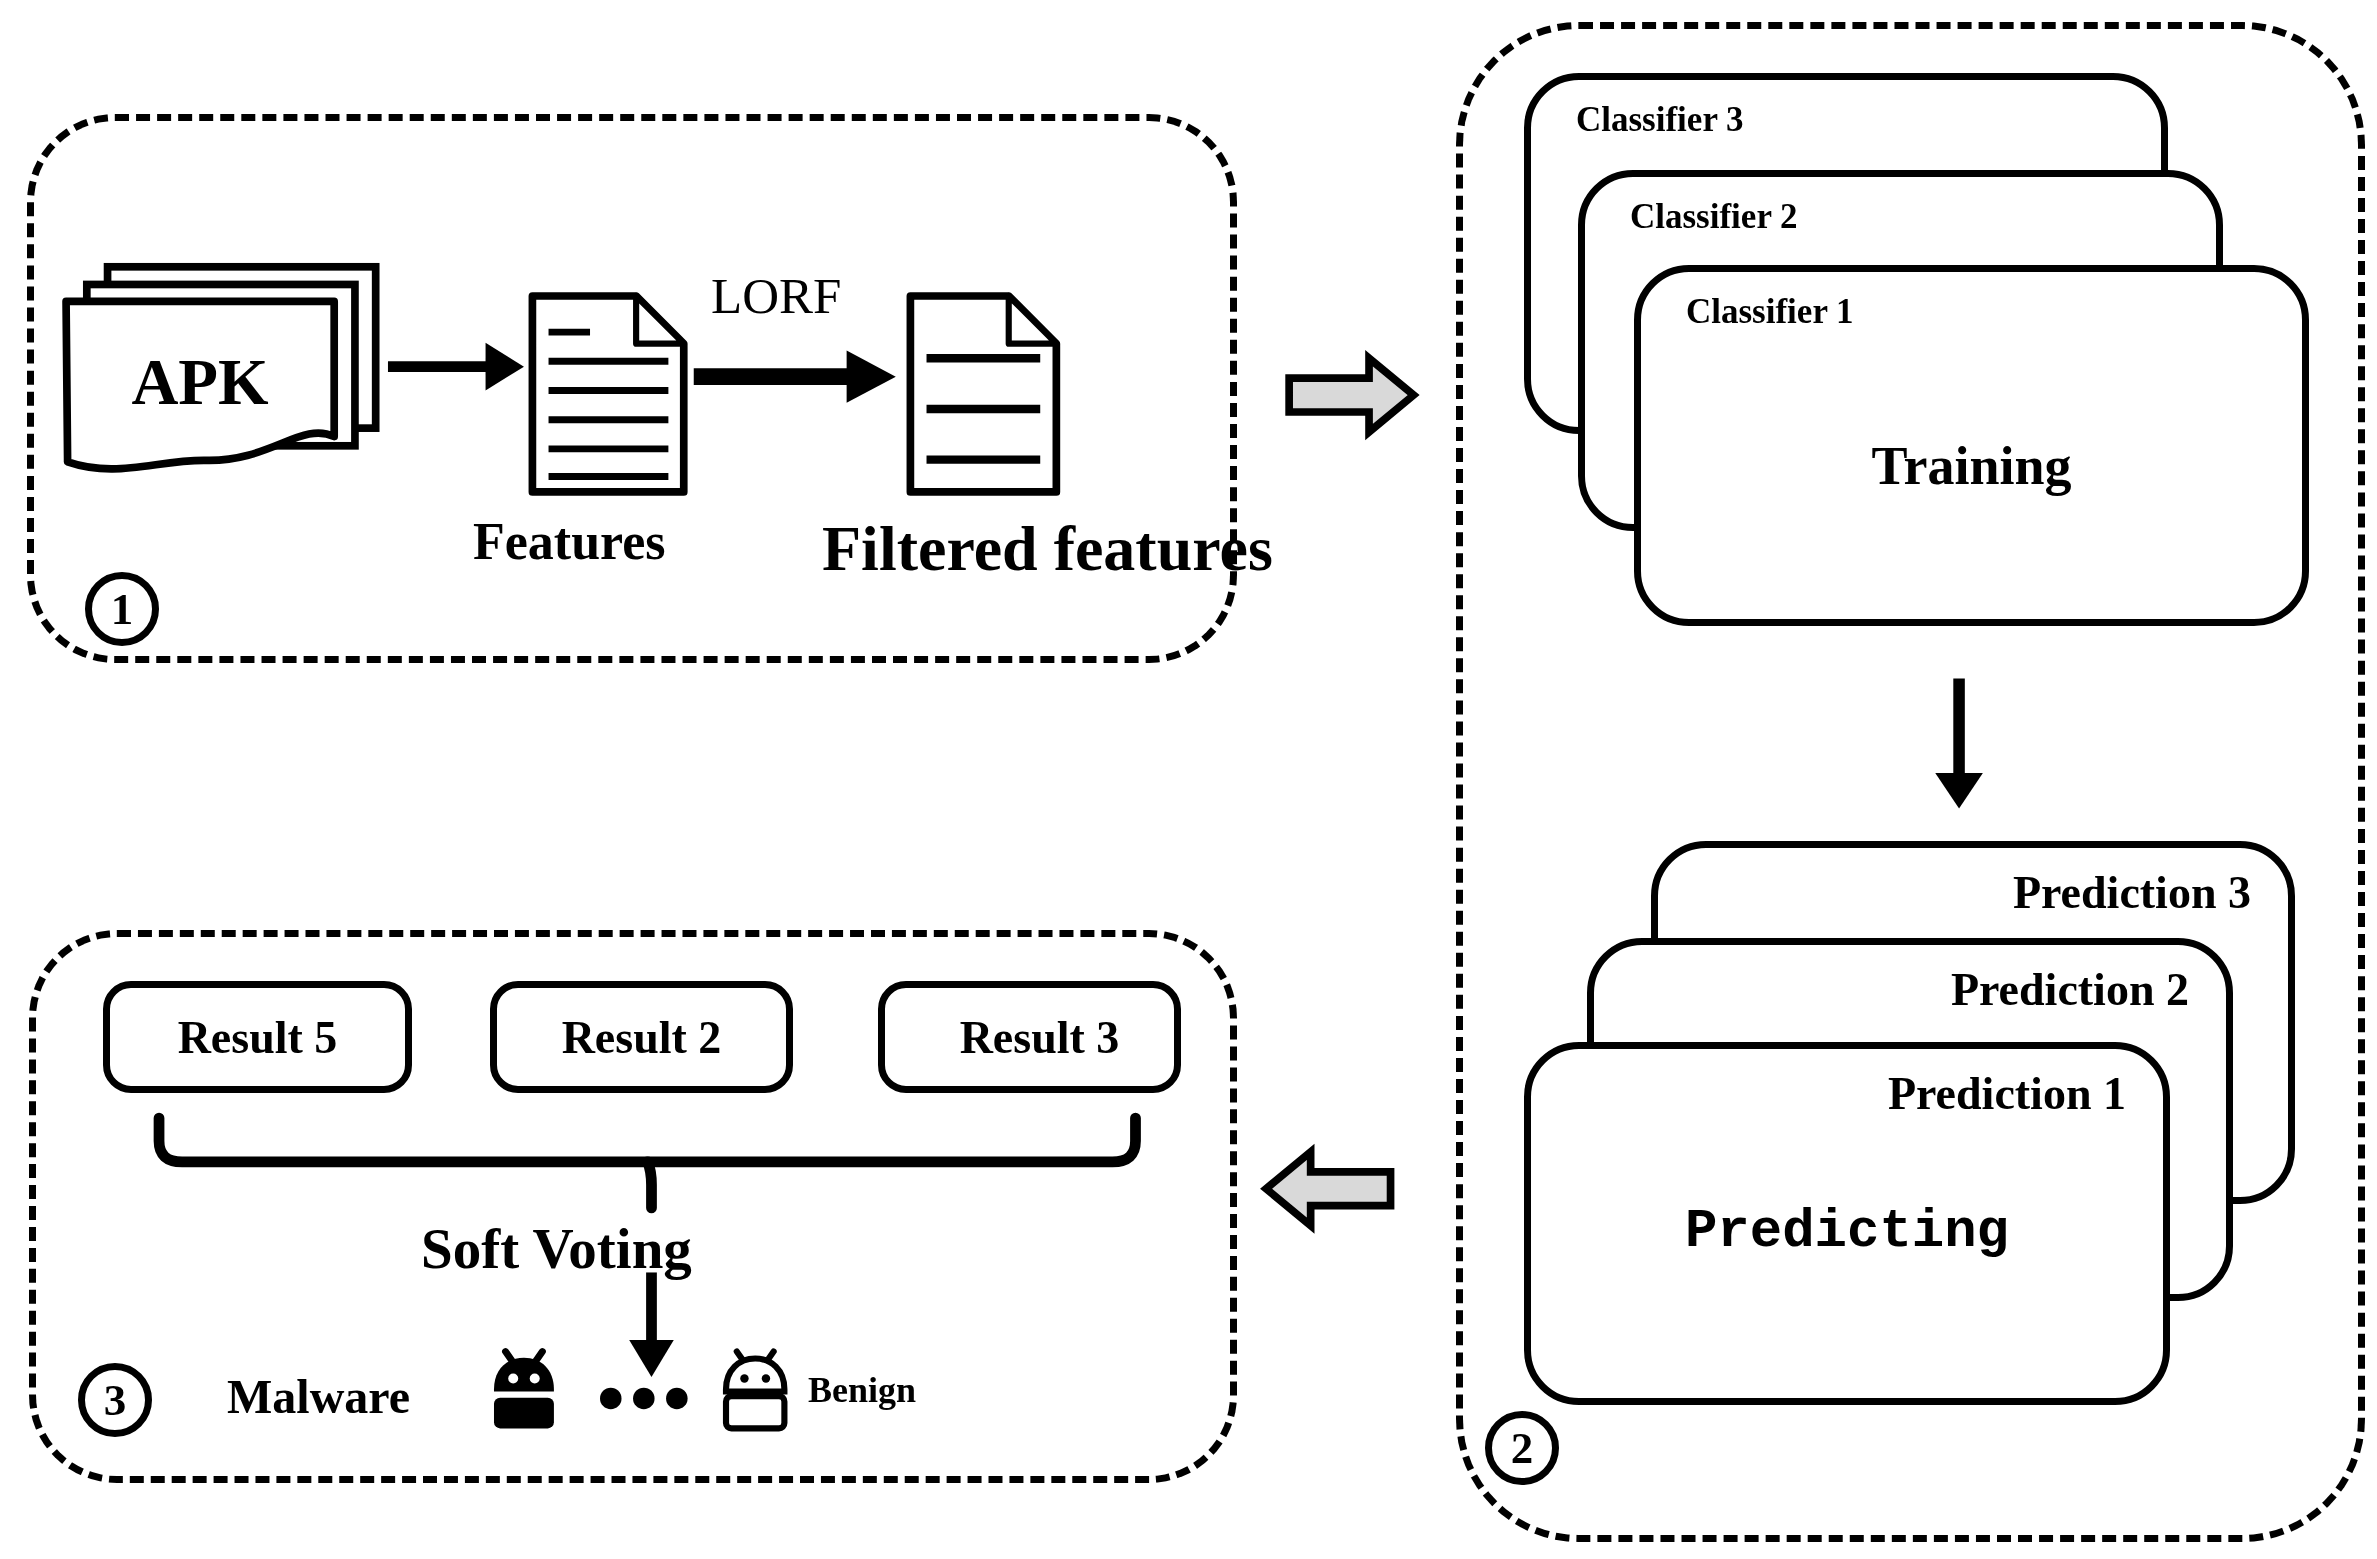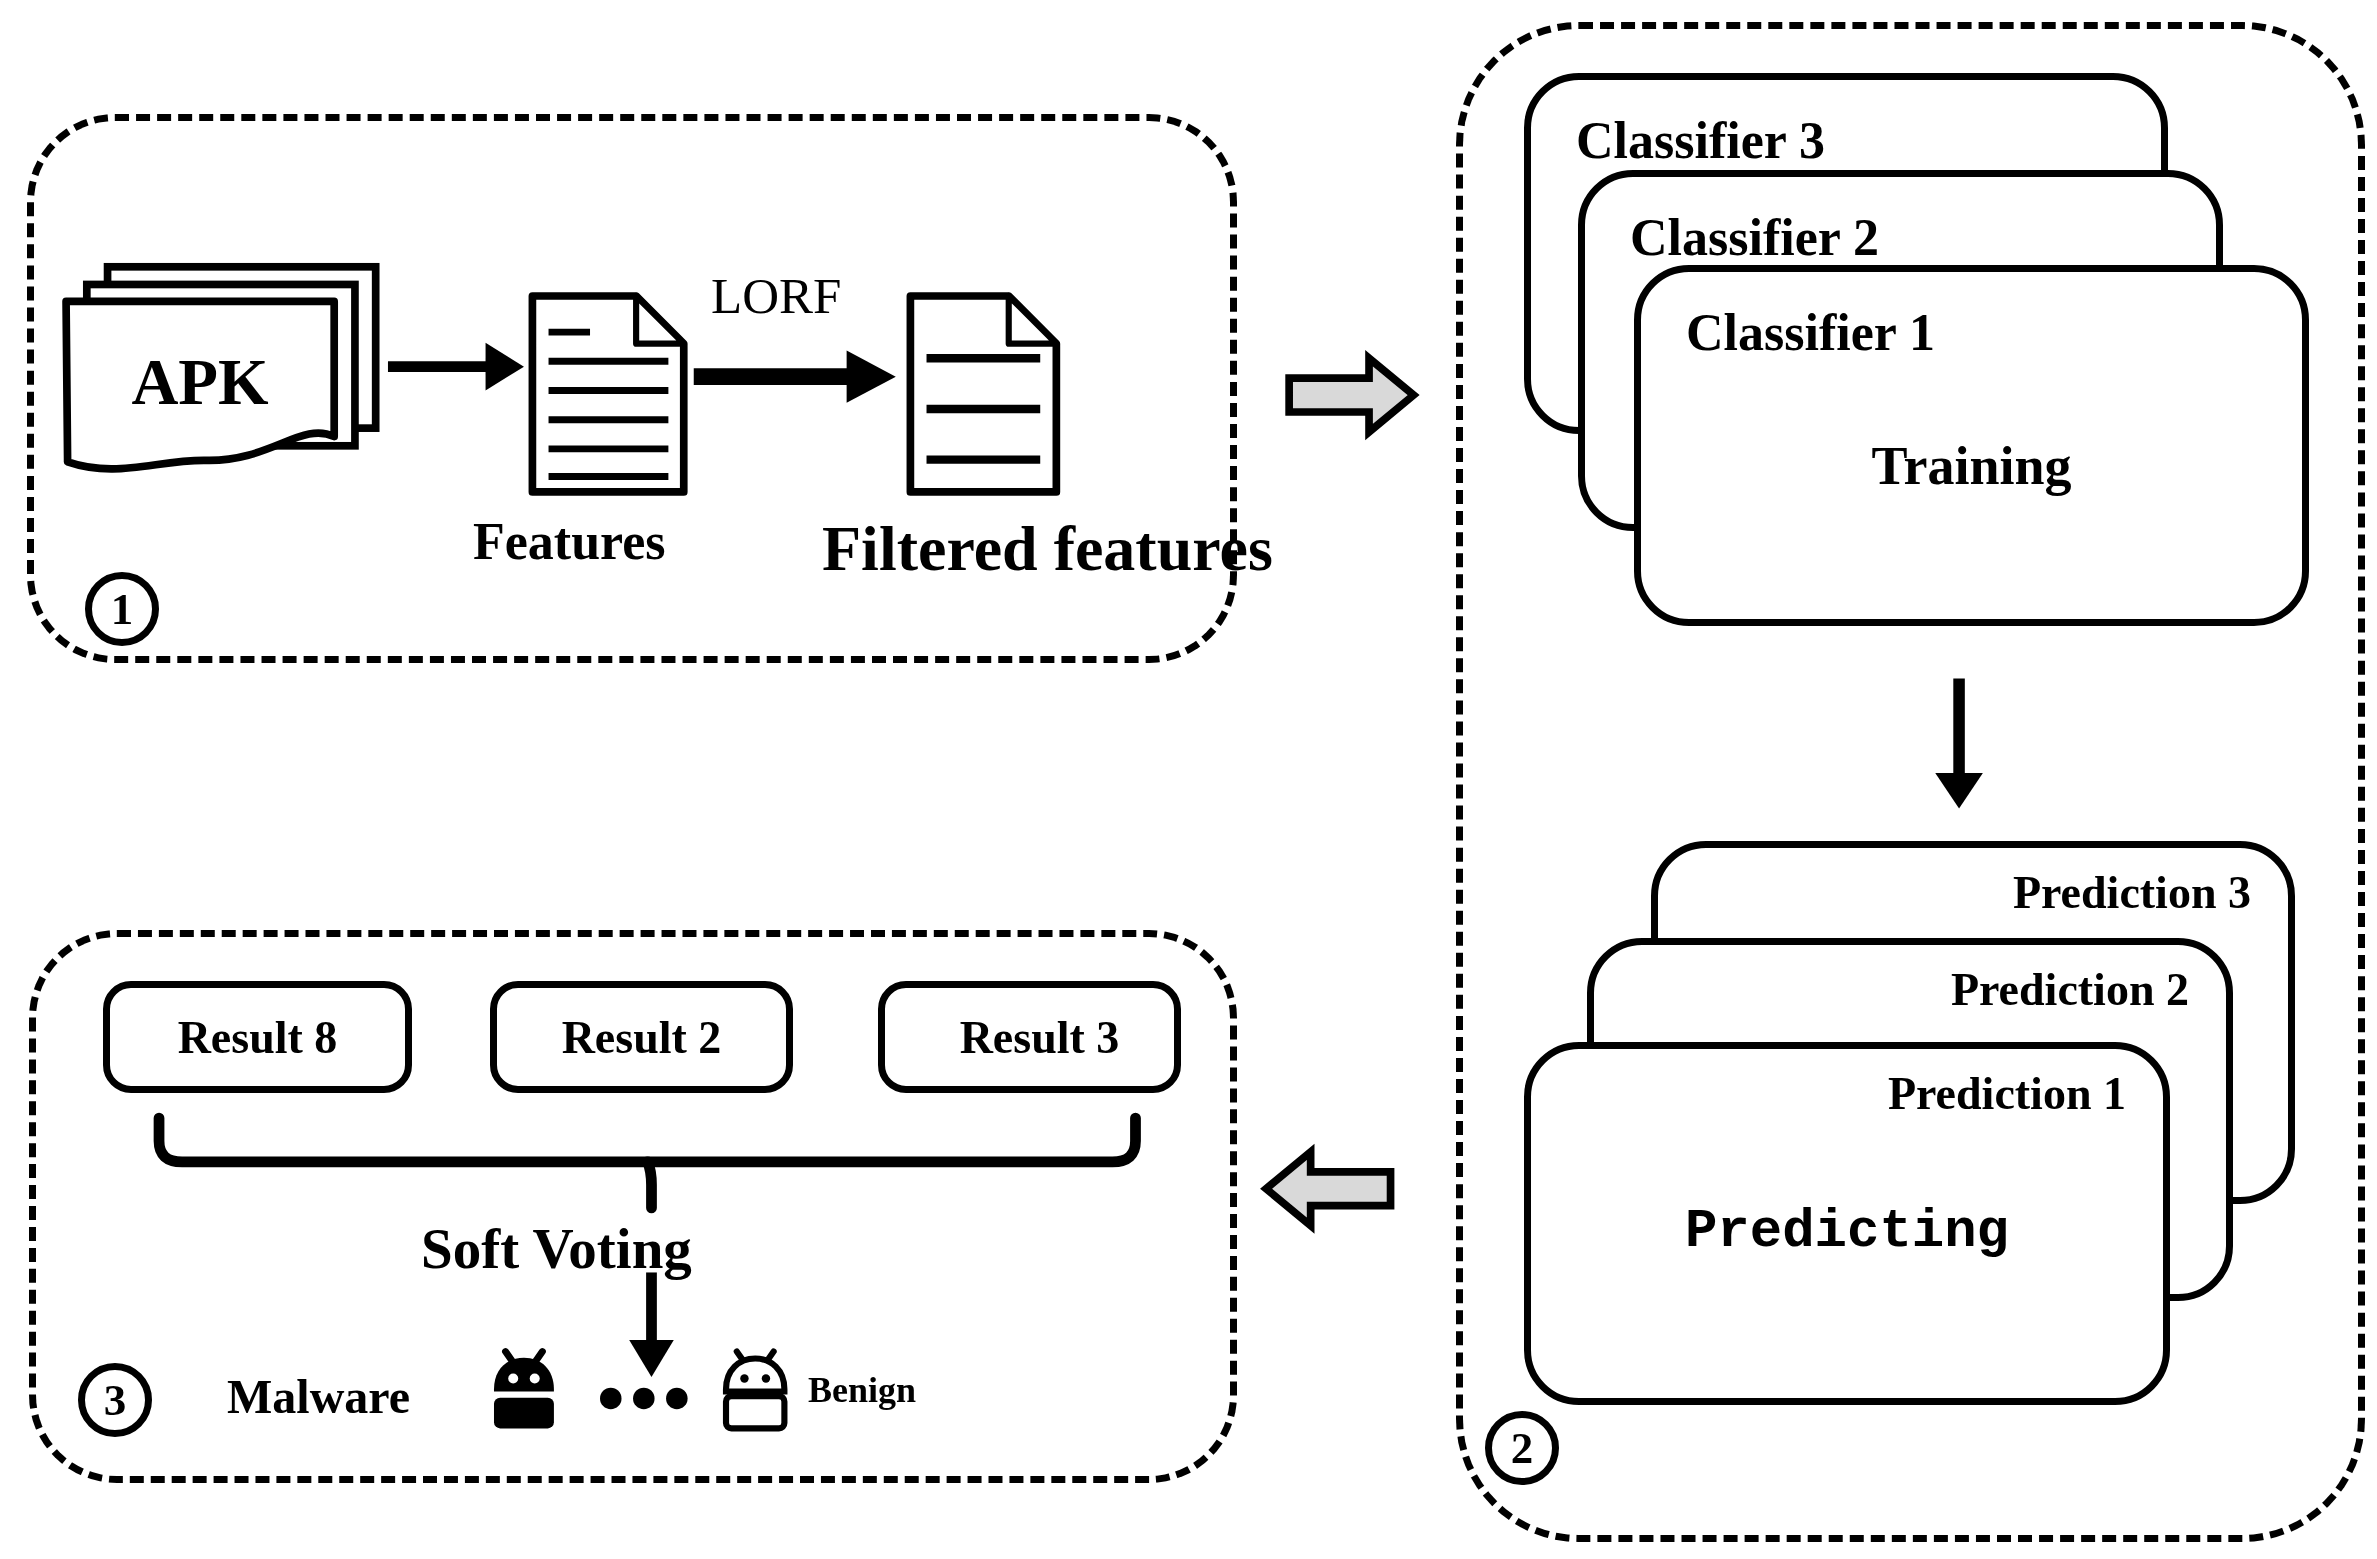--- a/index.html
+++ b/index.html
@@ -3,21 +3,21 @@
 <meta charset="utf-8">
 <style>
   html,body{margin:0;padding:0;background:#fff;}
   .canvas{
     position:relative;width:2377px;height:1560px;background:#fff;
     font-family:"Liberation Serif", serif;color:#000;overflow:hidden;
   }
   .dashed-box{position:absolute;border:7px dashed #000;box-sizing:border-box;background:transparent;z-index:1;}
   .overlay{position:absolute;left:0;top:0;z-index:2;}
   .card{position:absolute;background:#fff;border:7.7px solid #000;border-radius:55px;box-sizing:border-box;z-index:3;}
-  .card-label{position:absolute;top:31px;left:45px;font-size:52px;font-weight:bold;white-space:nowrap;}
+  .card-label{position:absolute;top:20px;left:45px;font-size:35px;font-weight:bold;white-space:nowrap;}
   .card-label-right{position:absolute;top:18.4px;right:37px;font-size:46px;font-weight:bold;white-space:nowrap;}
   .card-center{position:absolute;left:0;right:0;text-align:center;font-size:54px;font-weight:bold;}
   .rbox{position:absolute;top:981px;height:112px;background:#fff;border:7px solid #000;border-radius:28px;
         box-sizing:border-box;display:flex;align-items:center;justify-content:center;
         font-size:46px;font-weight:bold;z-index:3;}
   .badge{position:absolute;width:74px;height:74px;border:7.7px solid #000;border-radius:50%;box-sizing:border-box;
          display:flex;align-items:center;justify-content:center;font-size:45px;font-weight:bold;z-index:3;}
   .lbl{position:absolute;font-weight:bold;white-space:nowrap;z-index:3;}
   .center{text-align:left;}
 </style>
@@ -138,21 +138,21 @@
   </div>
   <div class="card" style="left:1524px;top:1042px;width:646px;height:363px;">
     <span class="card-label-right">Prediction 1</span>
     <span class="card-center" style="top:152px;font-family:Liberation Mono, monospace;">Predicting</span>
   </div>
   <div class="badge" style="left:1485px;top:1411px;">
       <span>2</span>
     </div>
 
   <div class="rbox" style="left:103px;width:309px;">
-      <span>Result 8</span>
+      <span>Result 5</span>
     </div>
   <div class="rbox" style="left:490px;width:303px;">
       <span>Result 2</span>
     </div>
   <div class="rbox" style="left:878px;width:303px;padding-left:20px;">
       <span>Result 3</span>
     </div>
 
   <div class="lbl center" style="left:421px;top:1216px;width:461px;font-size:57px;">Soft Voting</div>
   <div class="lbl center" style="left:227px;top:1369px;width:254px;font-size:48px;">Malware</div>

